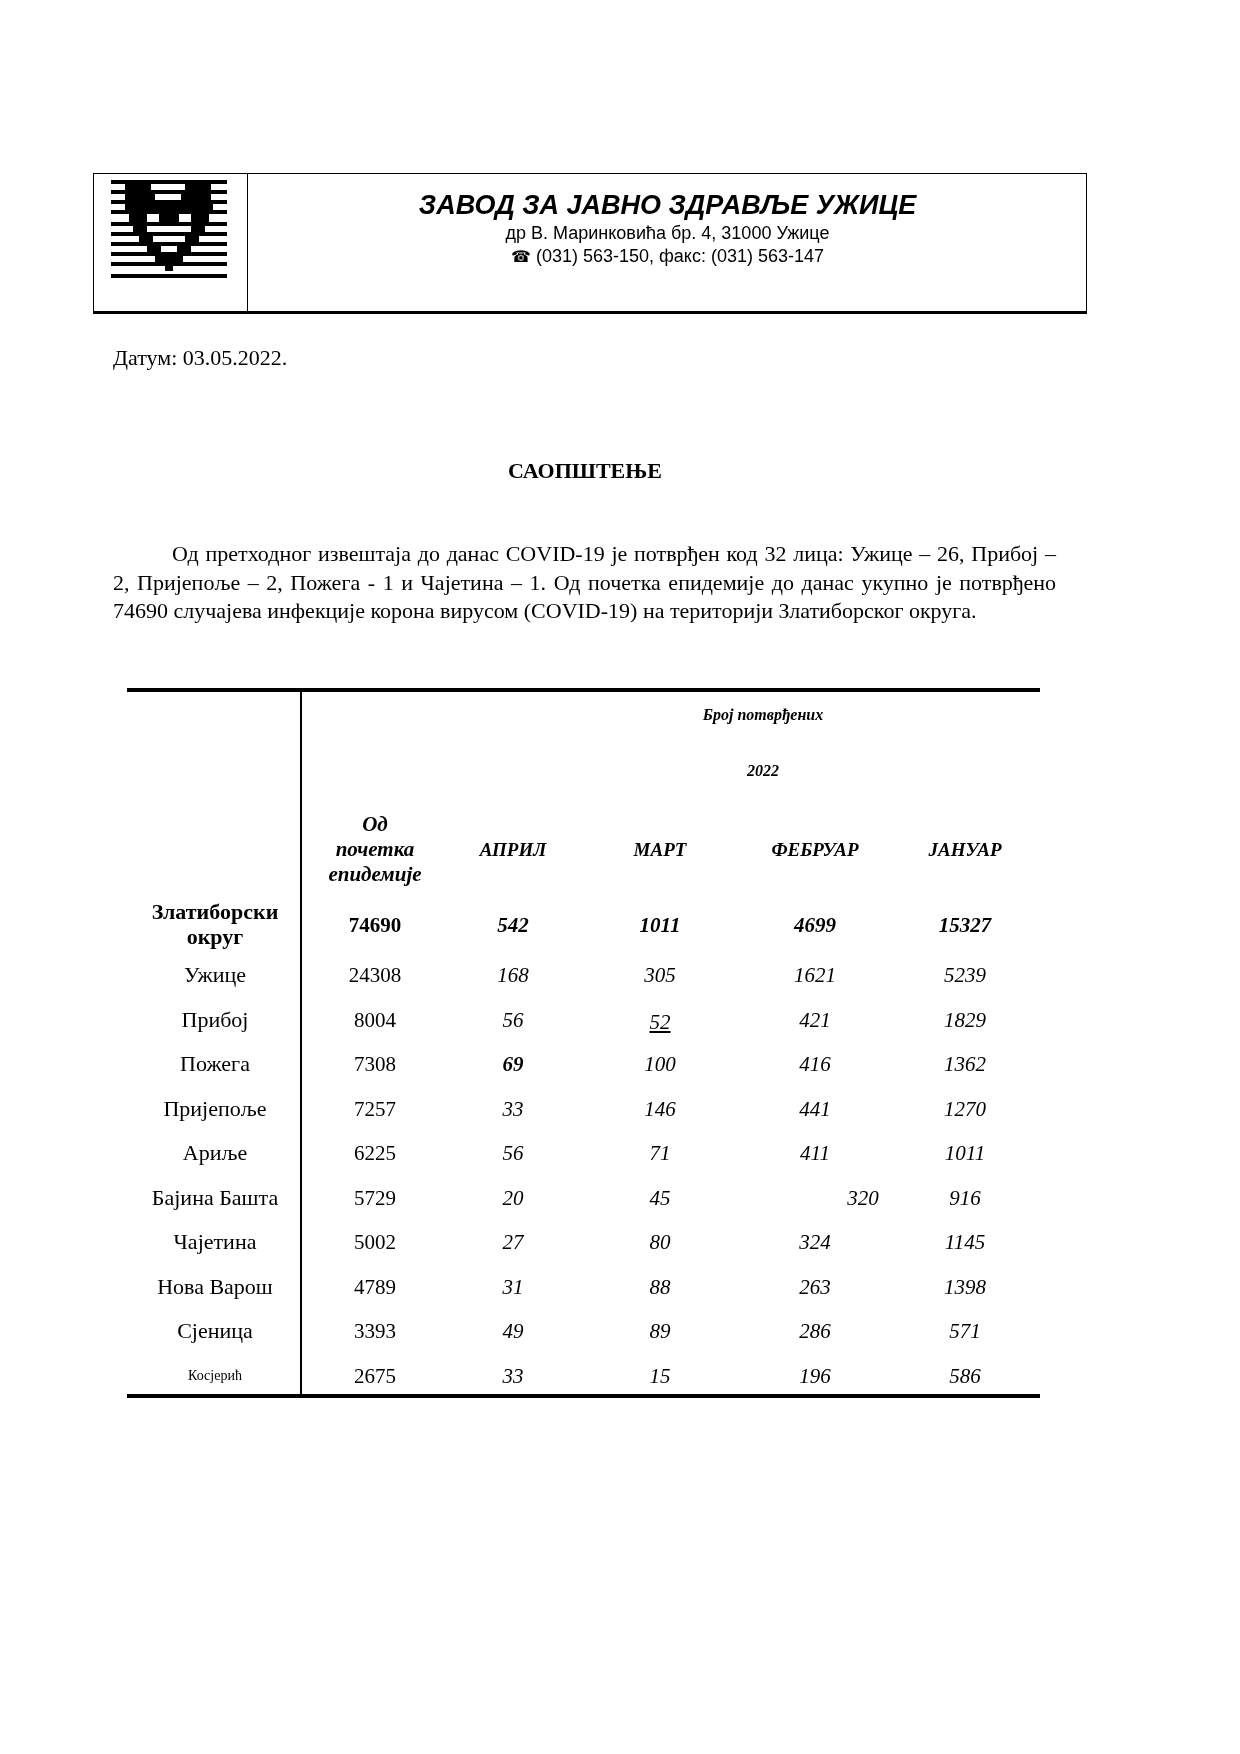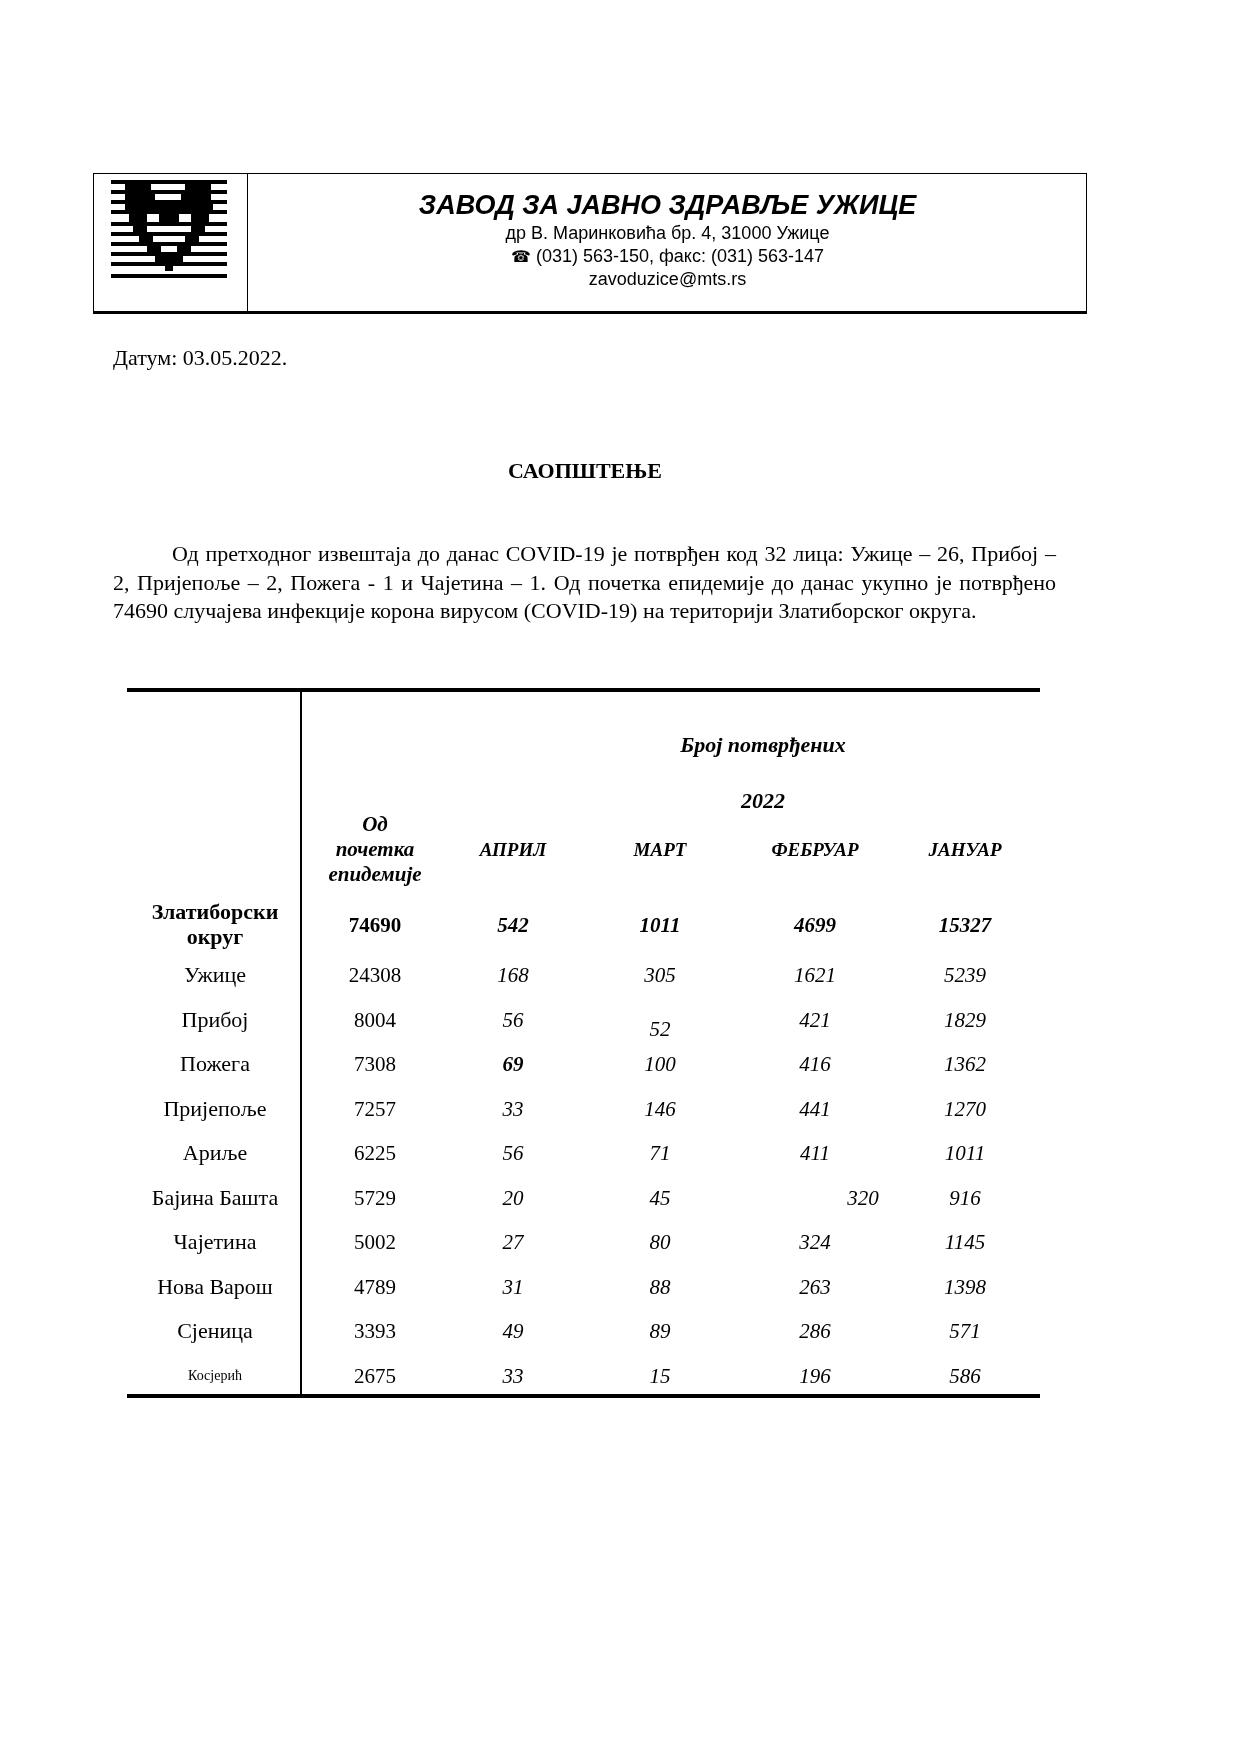--- a/index.html
+++ b/index.html
@@ -32,21 +32,21 @@
     text-align: justify; text-indent: 59px; margin: 0;
   }
 
   
   .tbl { position: absolute; left: 127px; top: 688px; width: 913px; height: 712px; }
   .rule-top { position: absolute; left: 0; top: 0; width: 913px; height: 4px; background: #000; }
   .rule-bottom { position: absolute; left: 0; top: 706px; width: 913px; height: 4px; background: #000; }
   .vline { position: absolute; left: 173px; top: 4px; height: 702px; width: 2px; background: #000; }
   .cell { position: absolute; text-align: center; font-family: "Liberation Serif", serif; font-size: 21px; line-height: 26px; transform: translateX(-50%); white-space: nowrap; }
   .hdr { font-weight: bold; font-style: italic; }
-  .group-title { font-weight: bold; font-style: italic; font-size: 22px; margin-top: 30px; }
+  .group-title { font-weight: bold; font-style: italic; font-size: 16px; }
   .bold { font-weight: bold; }
   .it { font-style: italic; }
   .bi { font-weight: bold; font-style: italic; }
 </style>
 </head>
 <body>
 
 <div class="letterhead">
   <div class="logo">
     <svg width="116" height="100" viewBox="0 0 116 100">
@@ -83,21 +83,20 @@
     </svg>
   </div>
   <div class="divider"></div>
   <div class="lh-text">
     <div class="lh-title">ЗАВОД ЗА ЈАВНО ЗДРАВЉЕ УЖИЦЕ</div>
     <div class="lh-line">др В. Маринковића бр. 4, 31000 Ужице</div>
     <div class="lh-line">
       <span class="phone-icon">☎</span>
       <span>(031) 563-150, факс: (031) 563-147</span>
     </div>
-    <div class="lh-line">zavoduzice@mts.rs</div>
   </div>
 </div>
 
 <div class="abs serif date">Датум: 03.05.2022.</div>
 
 <div class="abs serif heading">САОПШТЕЊЕ</div>
 
 <p class="abs serif body-text">Од претходног извештаја до данас COVID-19 је потврђен код 32 лица: Ужице – 26, Прибој – 2, Пријепоље – 2, Пожега - 1 и Чајетина – 1. Од почетка епидемије до данас укупно је потврђено 74690 случајева инфекције корона вирусом (COVID-19) на територији Златиборског округа.</p>
 
 <div class="tbl">
@@ -134,21 +133,21 @@
         <div class="cell " style="left: 248px; top: 274px;">24308</div>
         <div class="cell it" style="left: 386px; top: 274px;">168</div>
         <div class="cell it" style="left: 533px; top: 274px;">305</div>
         <div class="cell it" style="left: 688px; top: 274px;">1621</div>
         <div class="cell it" style="left: 838px; top: 274px;">5239</div>
       </div>
       <div>
         <div class="cell " style="left: 88px; top: 318.5px; font-size: 22px;">Прибој</div>
         <div class="cell " style="left: 248px; top: 318.5px;">8004</div>
         <div class="cell it" style="left: 386px; top: 318.5px;">56</div>
-        <div class="cell it" style="left: 533px; top: 328px;">52</div>
+        <div class="cell it" style="left: 533px; top: 321px; text-decoration: underline;">52</div>
         <div class="cell it" style="left: 688px; top: 318.5px;">421</div>
         <div class="cell it" style="left: 838px; top: 318.5px;">1829</div>
       </div>
       <div>
         <div class="cell " style="left: 88px; top: 363px; font-size: 22px;">Пожега</div>
         <div class="cell " style="left: 248px; top: 363px;">7308</div>
         <div class="cell it" style="left: 386px; top: 363px; font-weight: bold;">69</div>
         <div class="cell it" style="left: 533px; top: 363px;">100</div>
         <div class="cell it" style="left: 688px; top: 363px;">416</div>
         <div class="cell it" style="left: 838px; top: 363px;">1362</div>

